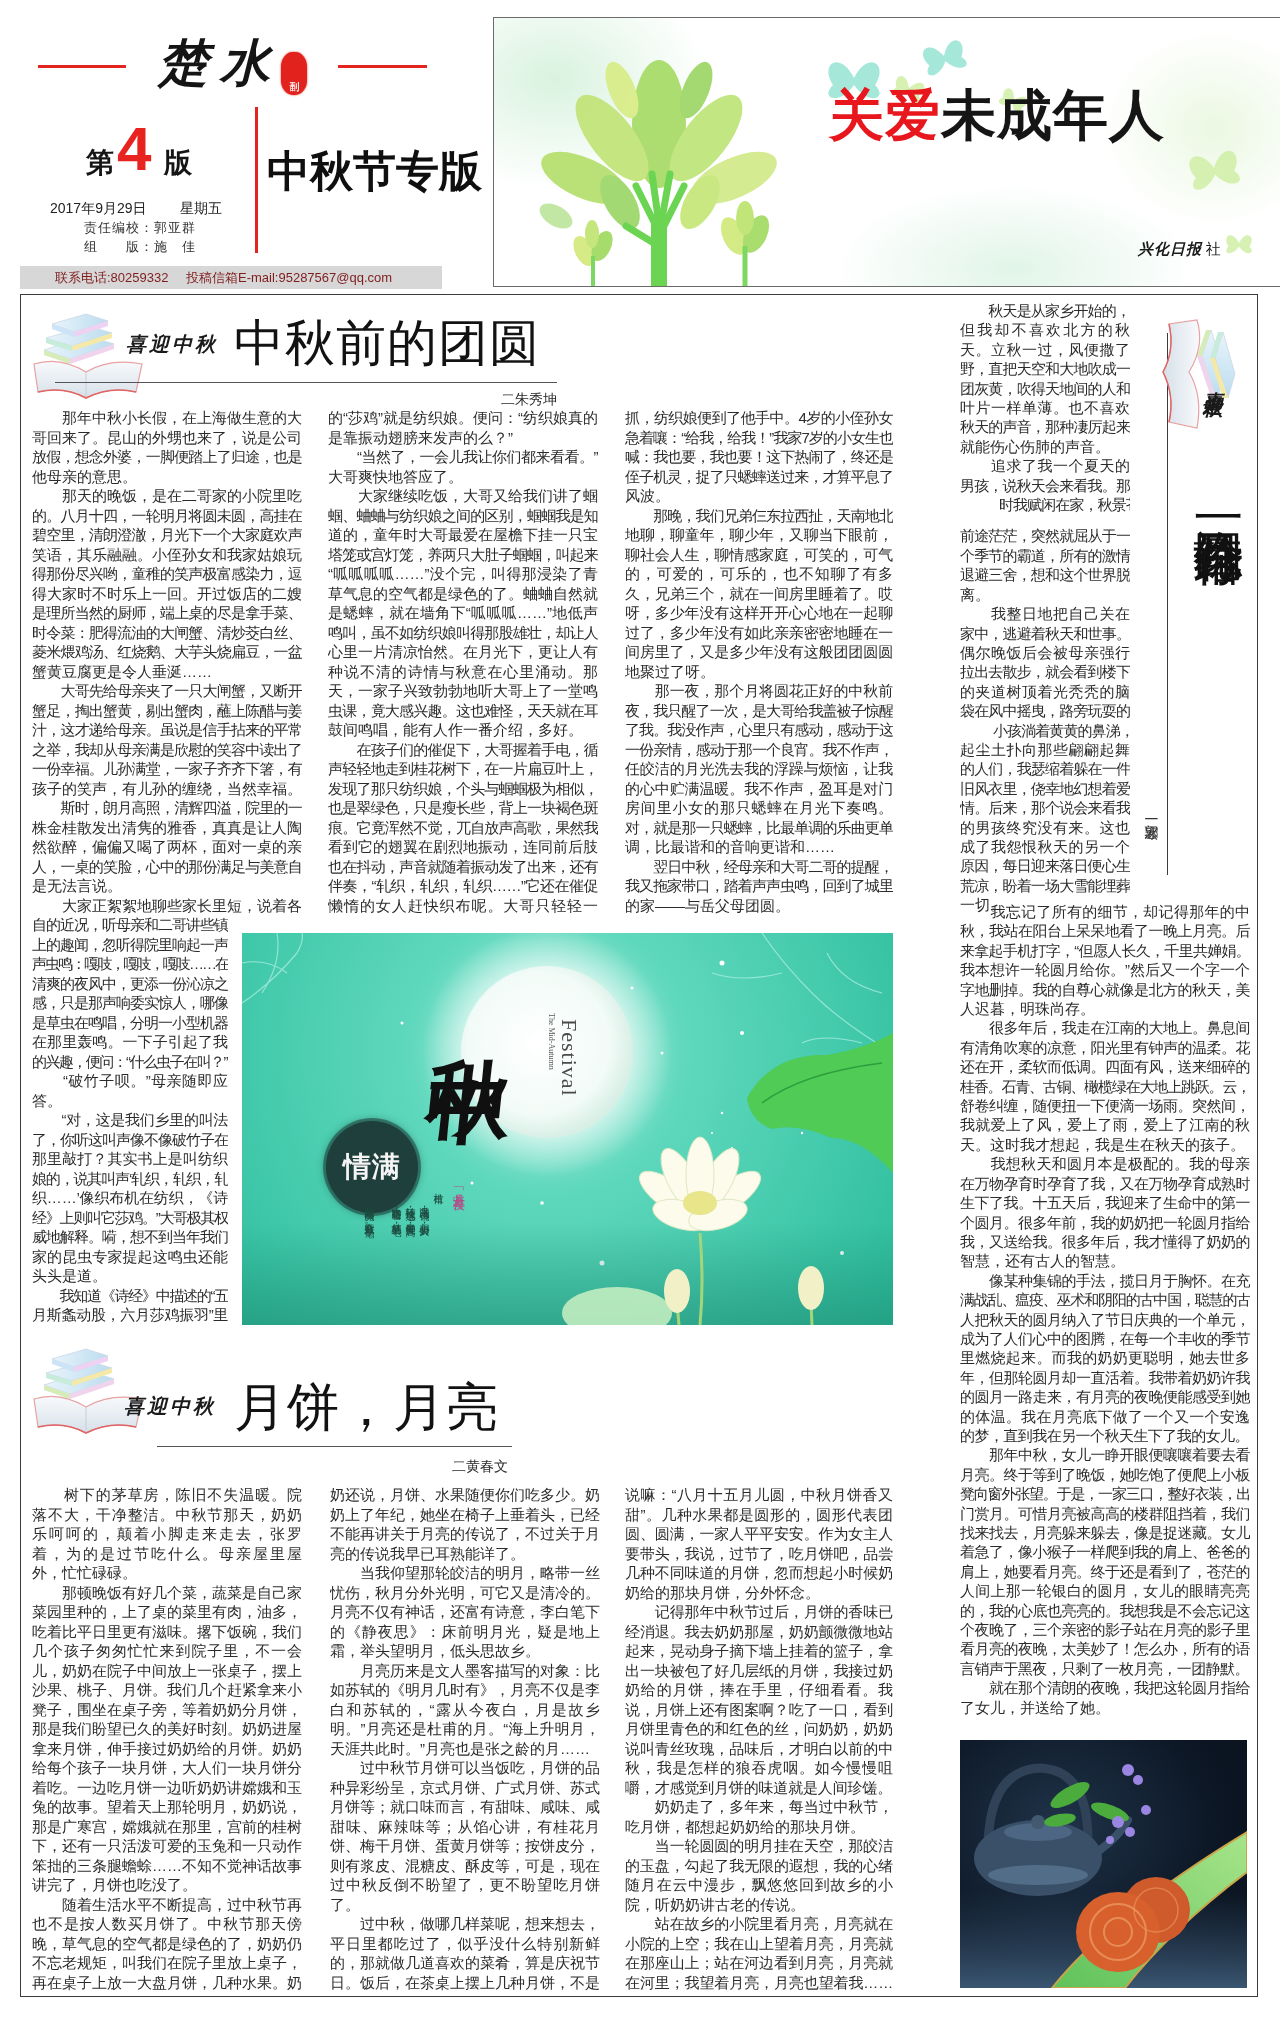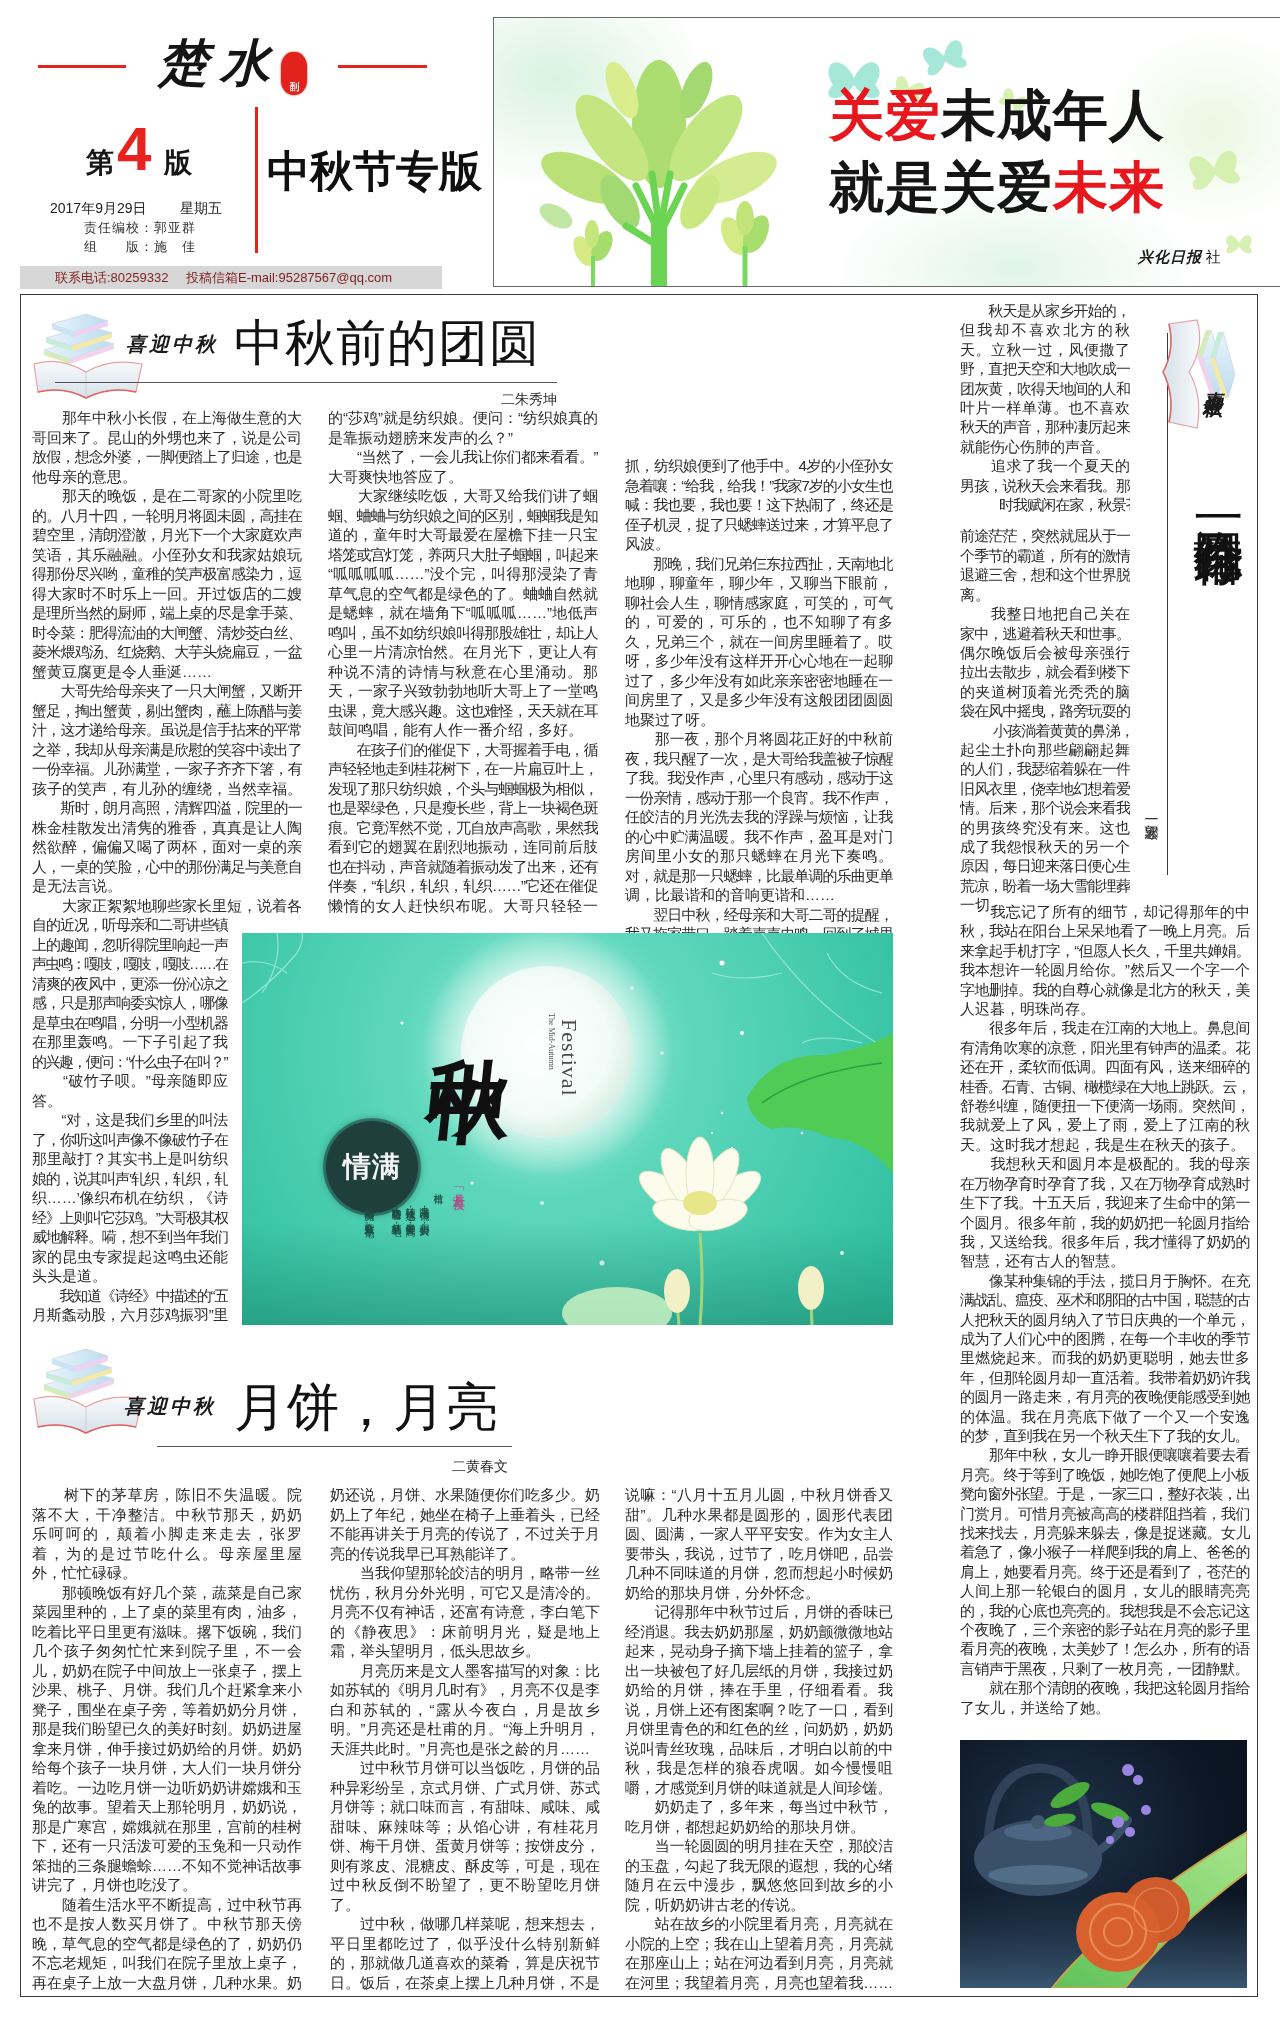--- a/index.html
+++ b/index.html
@@ -118,24 +118,21 @@
     <g fill="#cdeea0" opacity="0.8">
       <path transform="translate(95 50) scale(0.8) rotate(20)" d="M0 0 C-10 -20 -25 -10 -15 5 C-25 15 -10 20 0 5 C10 20 25 15 15 5 C25 -10 10 -20 0 0Z"></path>
       <path transform="translate(200 62) scale(0.7) rotate(30)" d="M0 0 C-10 -20 -25 -10 -15 5 C-25 15 -10 20 0 5 C10 20 25 15 15 5 C25 -10 10 -20 0 0Z"></path>
       <path transform="translate(400 130) scale(1.3) rotate(-10)" d="M0 0 C-10 -20 -25 -10 -15 5 C-25 15 -10 20 0 5 C10 20 25 15 15 5 C25 -10 10 -20 0 0Z"></path>
       <path transform="translate(425 205) scale(0.7)" d="M0 0 C-10 -20 -25 -10 -15 5 C-25 15 -10 20 0 5 C10 20 25 15 15 5 C25 -10 10 -20 0 0Z"></path>
     </g>
   </svg>
   <div class="a bn-line" style="left:335px;top:70px;">
     <span class="red">关爱</span><span>未成年人</span>
   </div>
-  <div class="a bn-line" style="left:335px;top:142px;">
-    <span>就是关爱</span><span class="red">未来</span>
-  </div>
-  <div class="a bn-credit serif" style="left:644px;top:232px;">
+  <div class="a bn-credit serif" style="left:644px;top:224px;">
     <span class="cname">兴化日报</span>
     <span>社</span>
   </div>
 </div>
 
 <div class="a frame" style="left:20px;top:294px;width:1238px;height:1703px;"></div>
 
 <svg class="a" style="left:30px;top:306px;" width="115" height="95" viewBox="0 0 115 95">
   <defs>
     <linearGradient id="bkA1" x1="0" y1="0" x2="1" y2="0">
@@ -237,21 +234,21 @@
     <div class="ln full" style="letter-spacing: -0.842105px;">　　在孩子们的催促下，大哥握着手电，循</div>
     <div class="ln full" style="letter-spacing: -0.842105px;">声轻轻地走到桂花树下，在一片扁豆叶上，</div>
     <div class="ln full" style="letter-spacing: -0.842105px;">发现了那只纺织娘，个头与蝈蝈极为相似，</div>
     <div class="ln full" style="letter-spacing: -0.842105px;">也是翠绿色，只是瘦长些，背上一块褐色斑</div>
     <div class="ln full" style="letter-spacing: -0.842105px;">痕。它竟浑然不觉，兀自放声高歌，果然我</div>
     <div class="ln full">看到它的翅翼在剧烈地振动，连同前后肢</div>
     <div class="ln full" style="letter-spacing: -0.842105px;">也在抖动，声音就随着振动发了出来，还有</div>
     <div class="ln full" style="letter-spacing: -0.55px;">伴奏，“轧织，轧织，轧织……”它还在催促</div>
     <div class="ln full">懒惰的女人赶快织布呢。大哥只轻轻一</div>
   </div>
-<div class="a col" style="left:625px;top:408px;width:268px;margin-top:48px;">
+<div class="a col" style="left:625px;top:408px;width:268px;">
     <div class="ln full" style="letter-spacing: -0.578947px;">抓，纺织娘便到了他手中。4岁的小侄孙女</div>
     <div class="ln full" style="letter-spacing: -1px;">急着嚷：“给我，给我！”我家7岁的小女生也</div>
     <div class="ln full" style="letter-spacing: -0.947368px;">喊：我也要，我也要！这下热闹了，终还是</div>
     <div class="ln full" style="letter-spacing: -0.947368px;">侄子机灵，捉了只蟋蟀送过来，才算平息了</div>
     <div class="ln">风波。</div>
     <div class="ln full" style="letter-spacing: -0.947368px;">　　那晚，我们兄弟仨东拉西扯，天南地北</div>
     <div class="ln full" style="letter-spacing: -0.166667px;">地聊，聊童年，聊少年，又聊当下眼前，</div>
     <div class="ln full" style="letter-spacing: -0.166667px;">聊社会人生，聊情感家庭，可笑的，可气</div>
     <div class="ln full">的，可爱的，可乐的，也不知聊了有多</div>
     <div class="ln full" style="letter-spacing: -0.166667px;">久，兄弟三个，就在一间房里睡着了。哎</div>

